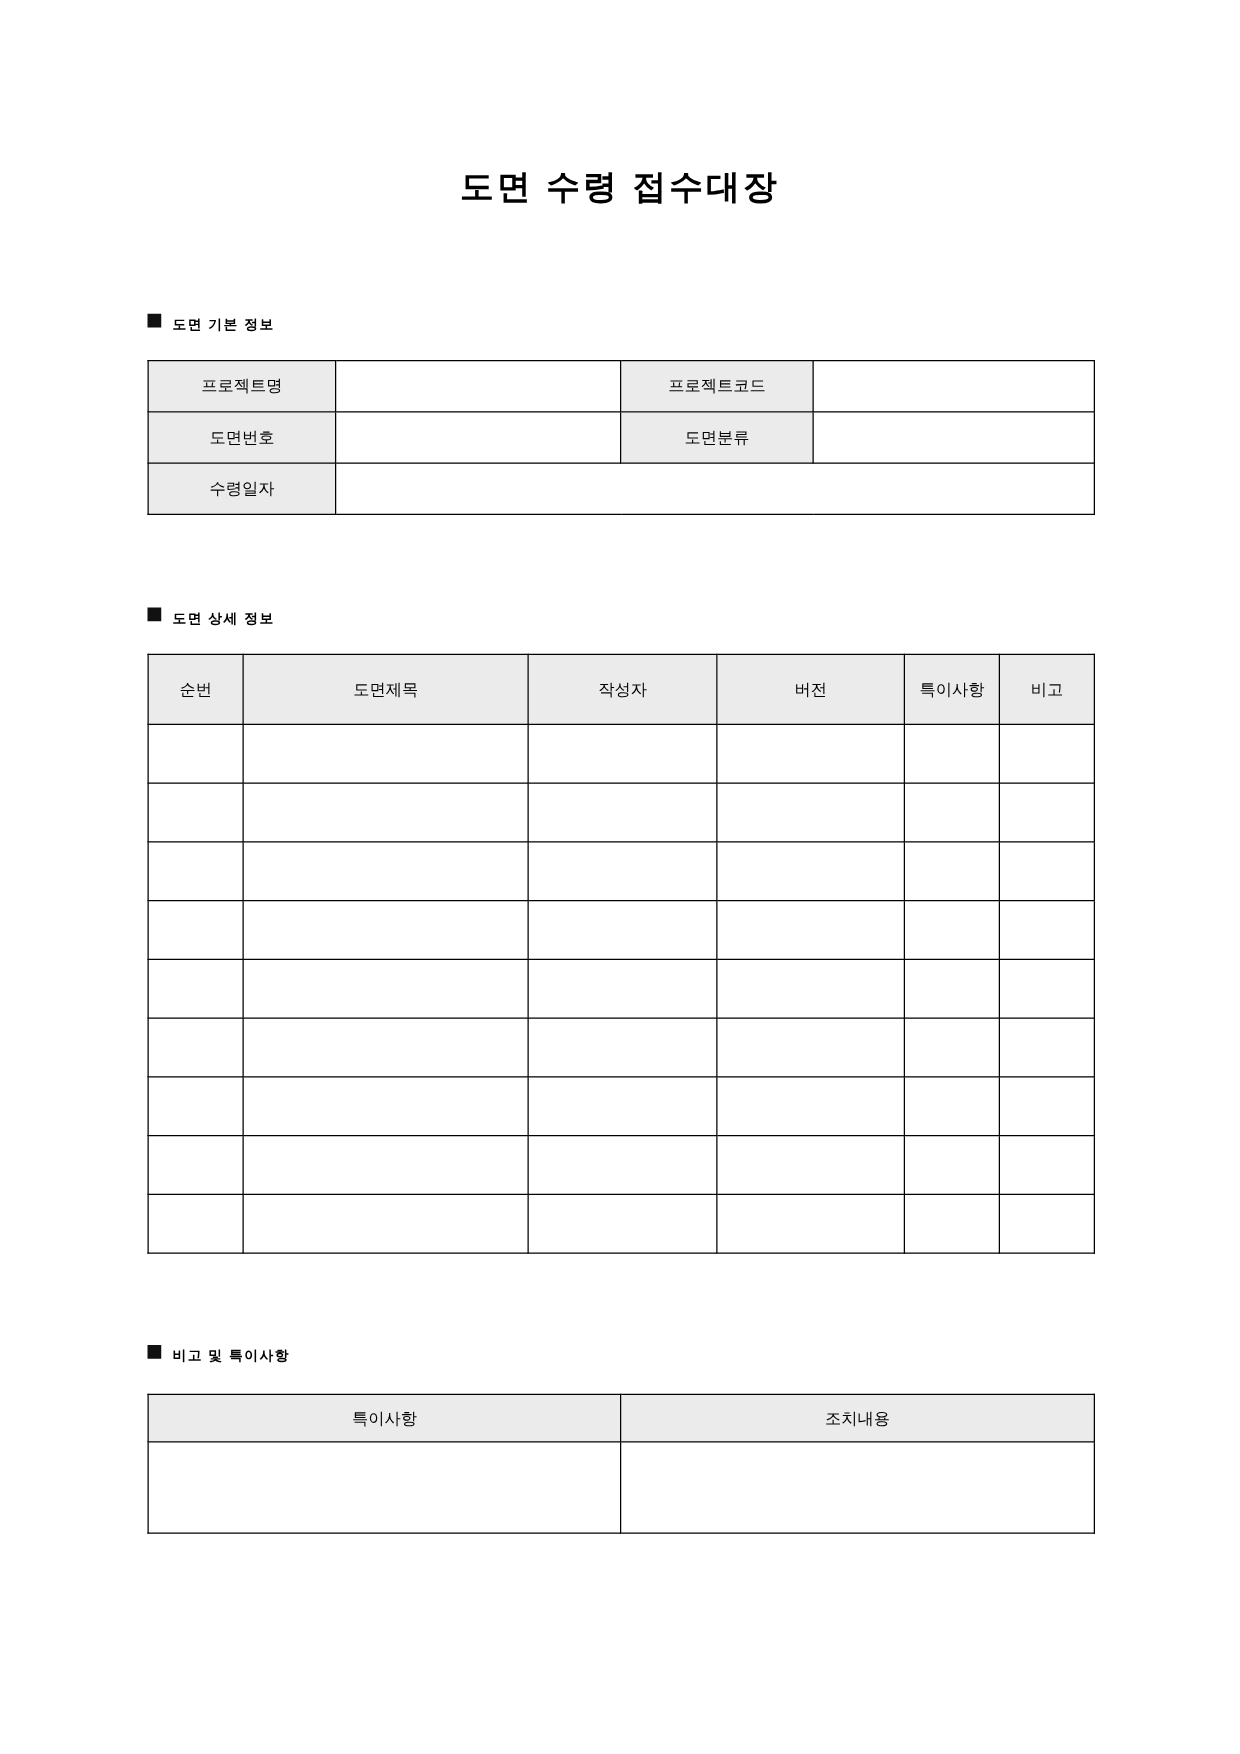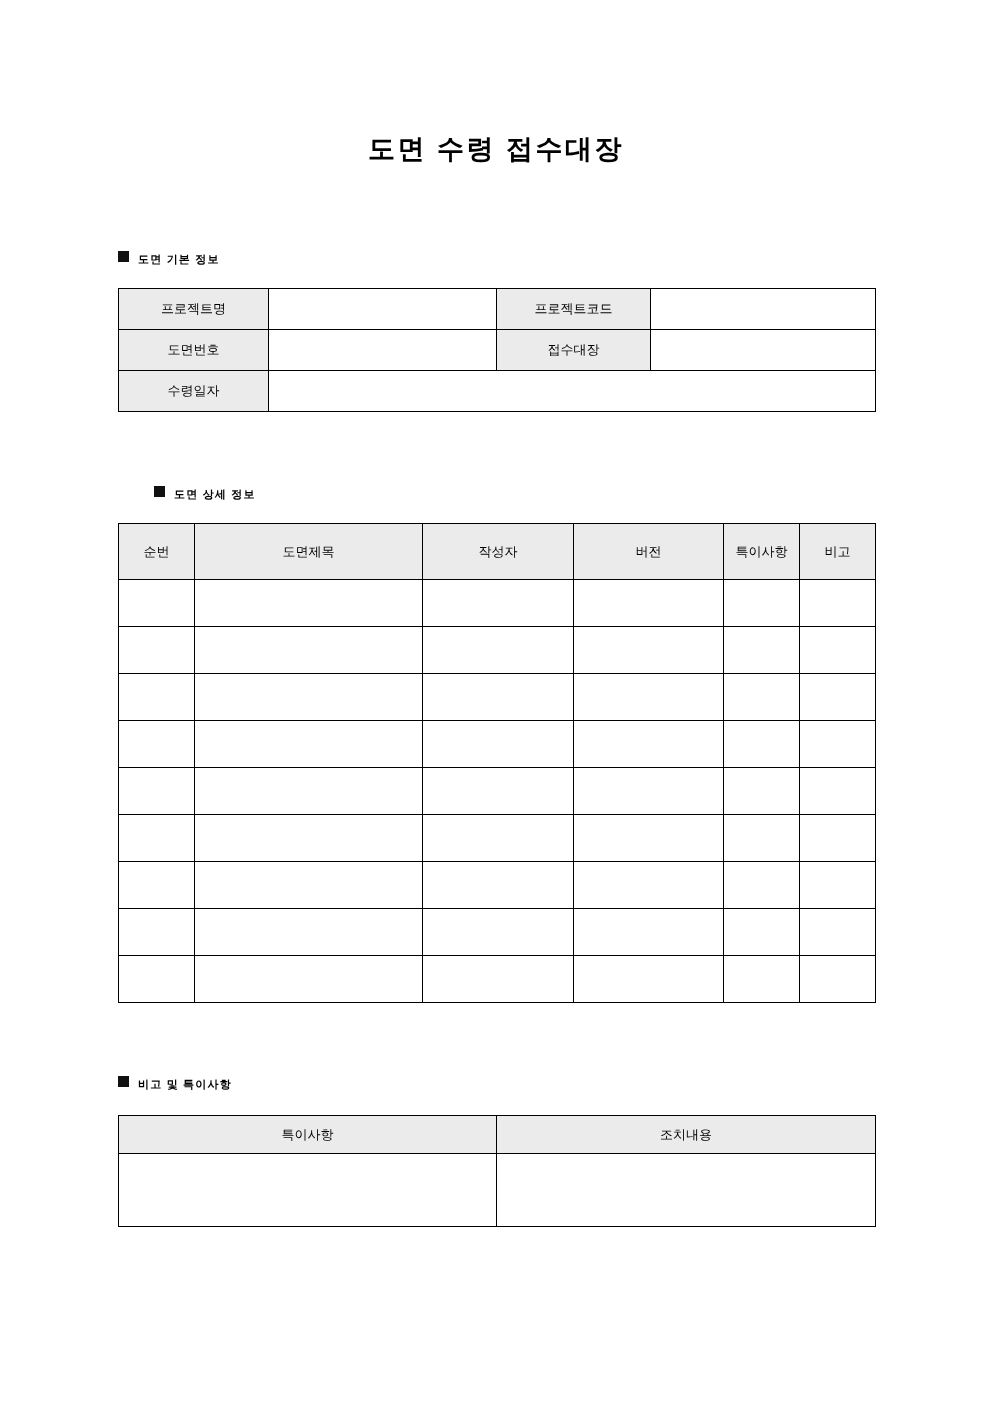--- a/index.html
+++ b/index.html
@@ -50,21 +50,21 @@
   }
   .section-heading .bullet {
     display: inline-block;
     width: 11px;
     height: 11px;
     background: #111111;
     margin-right: 9px;
     vertical-align: 1px;
   }
   #sec-basic-heading   { top: 251px; }
-  #sec-detail-heading  { top: 486px; margin-left: 36px; }
+  #sec-detail-heading  { top: 486px; }
   #sec-remark-heading  { top: 1076px; }
 
   
   table.form-table {
     position: absolute;
     border-collapse: collapse;
     table-layout: fixed;
     background: #ffffff;
   }
   table.form-table td,
@@ -142,21 +142,21 @@
     <tbody>
       <tr>
         <td class="lbl">프로젝트명</td>
         <td class="val"></td>
         <td class="lbl">프로젝트코드</td>
         <td class="val"></td>
       </tr>
       <tr>
         <td class="lbl">도면번호</td>
         <td class="val"></td>
-        <td class="lbl">접수대장</td>
+        <td class="lbl">도면분류</td>
         <td class="val"></td>
       </tr>
       <tr>
         <td class="lbl">수령일자</td>
         <td class="val" colspan="3"></td>
       </tr>
     </tbody>
   </table>
 
   <div class="section-heading" id="sec-detail-heading">

